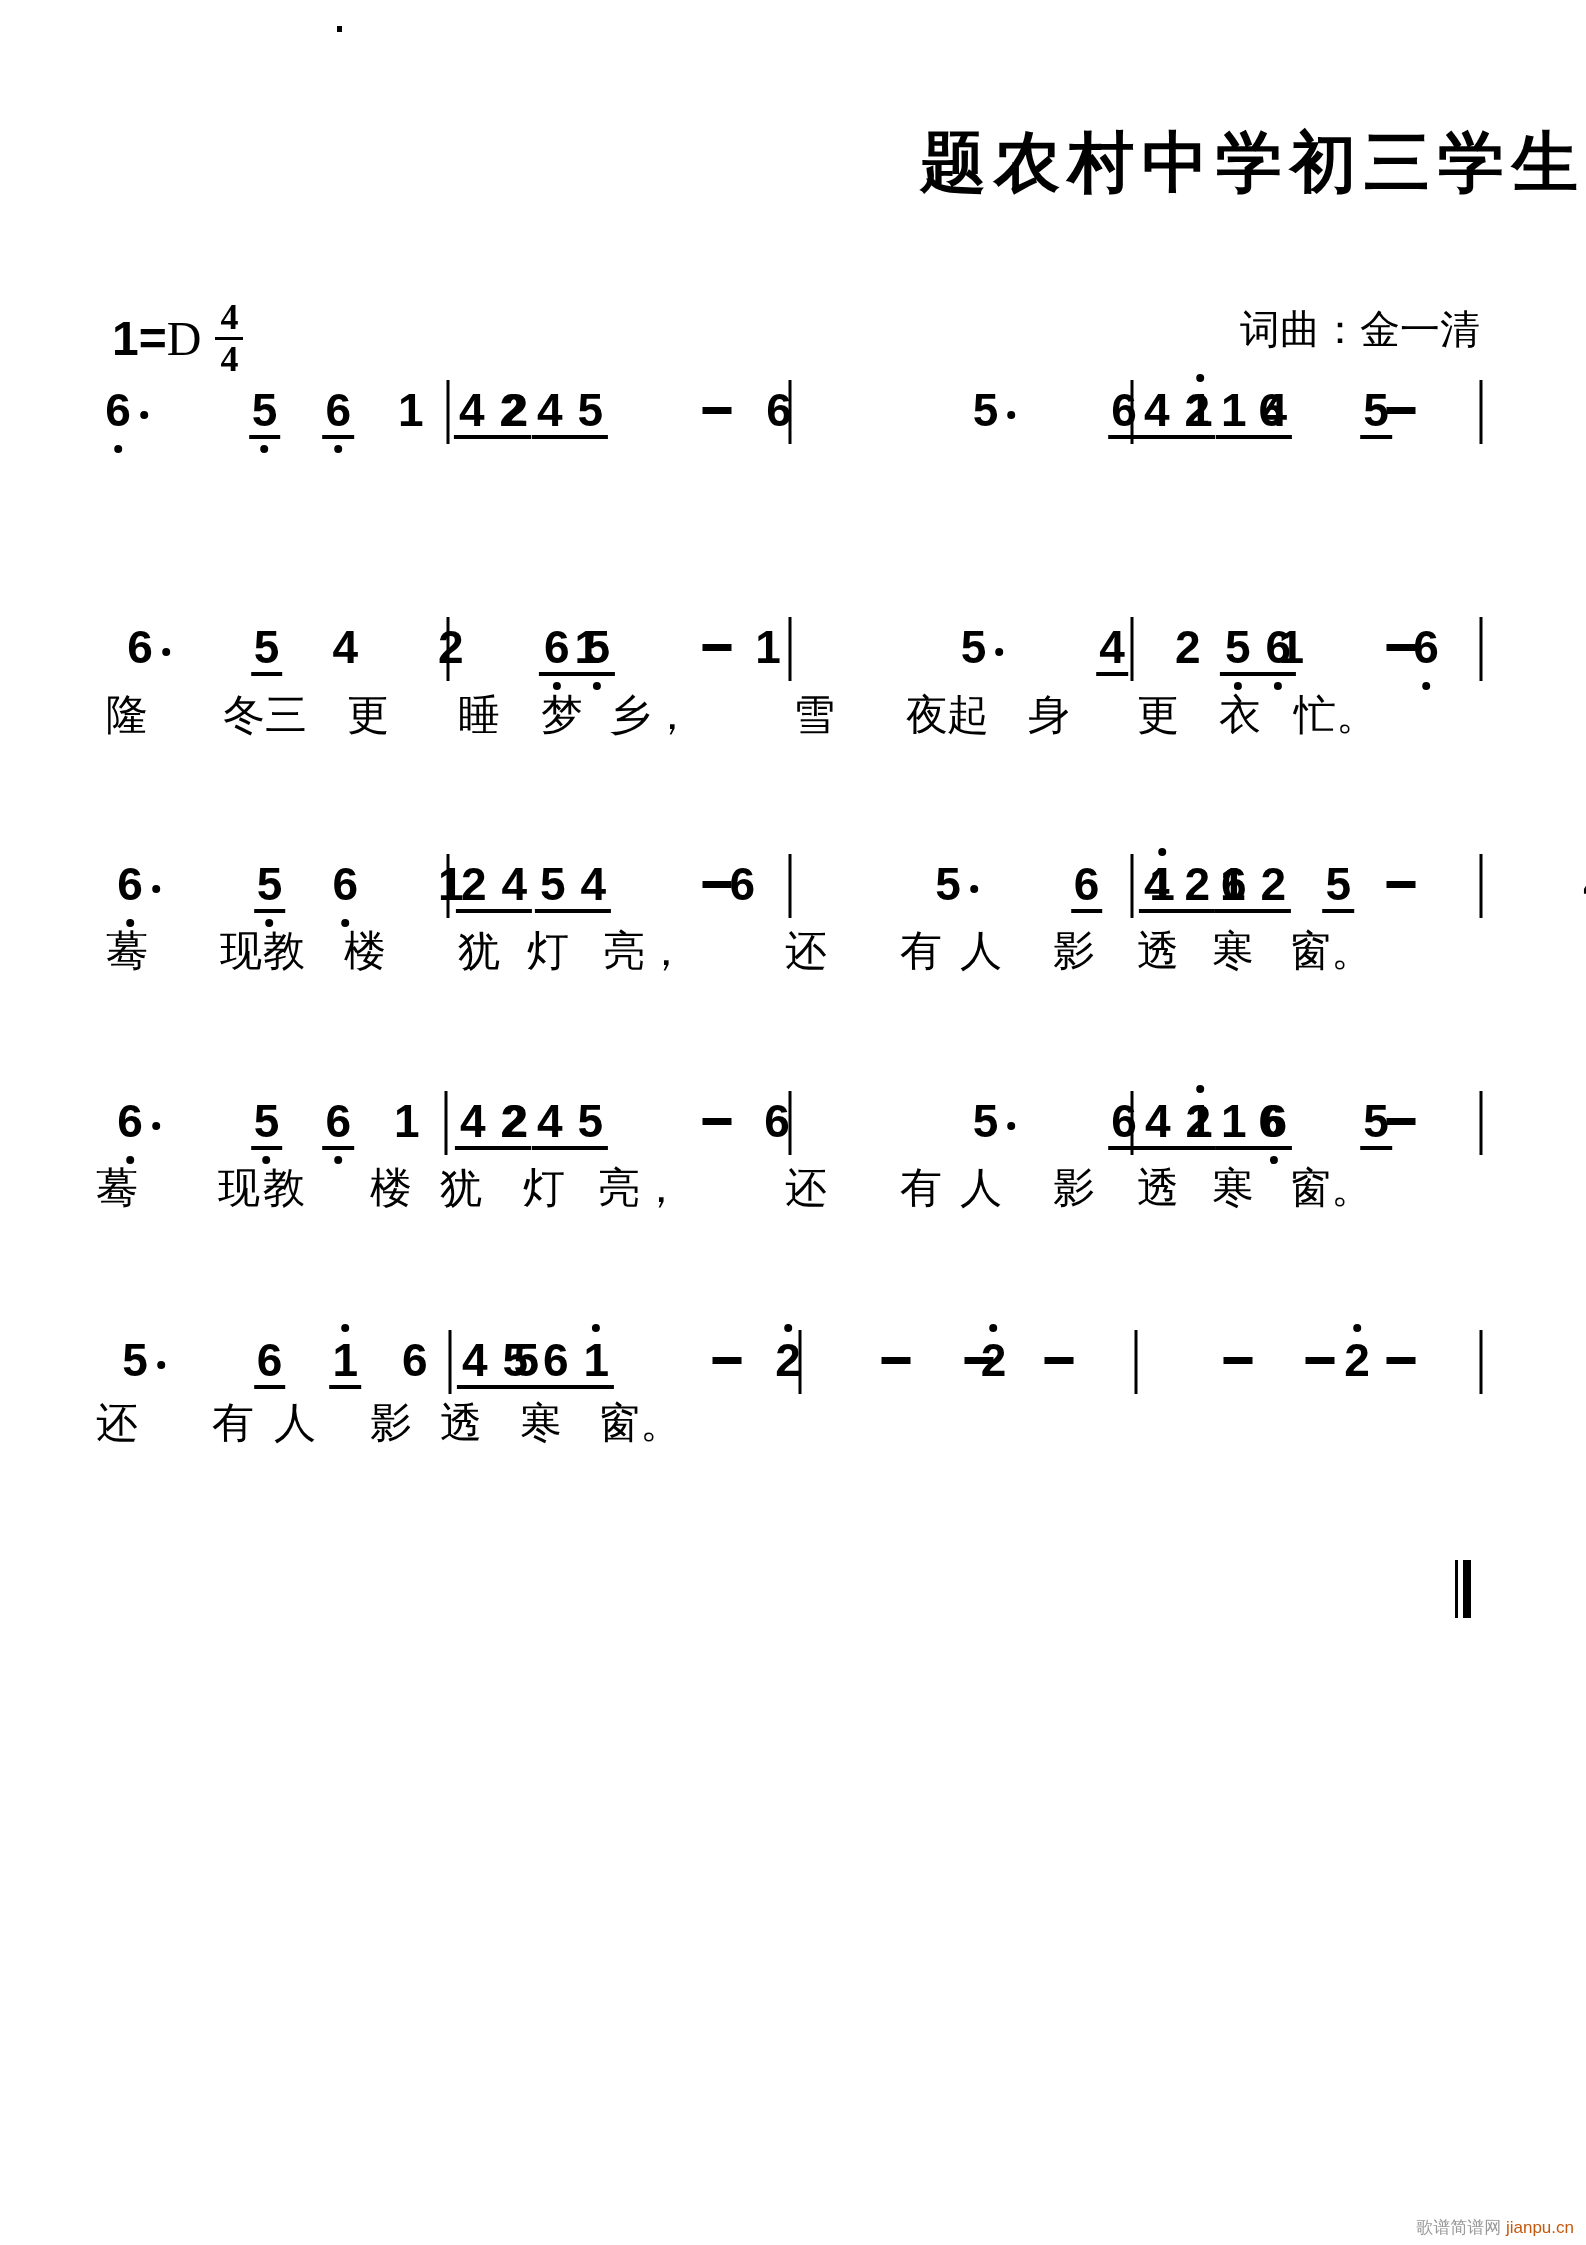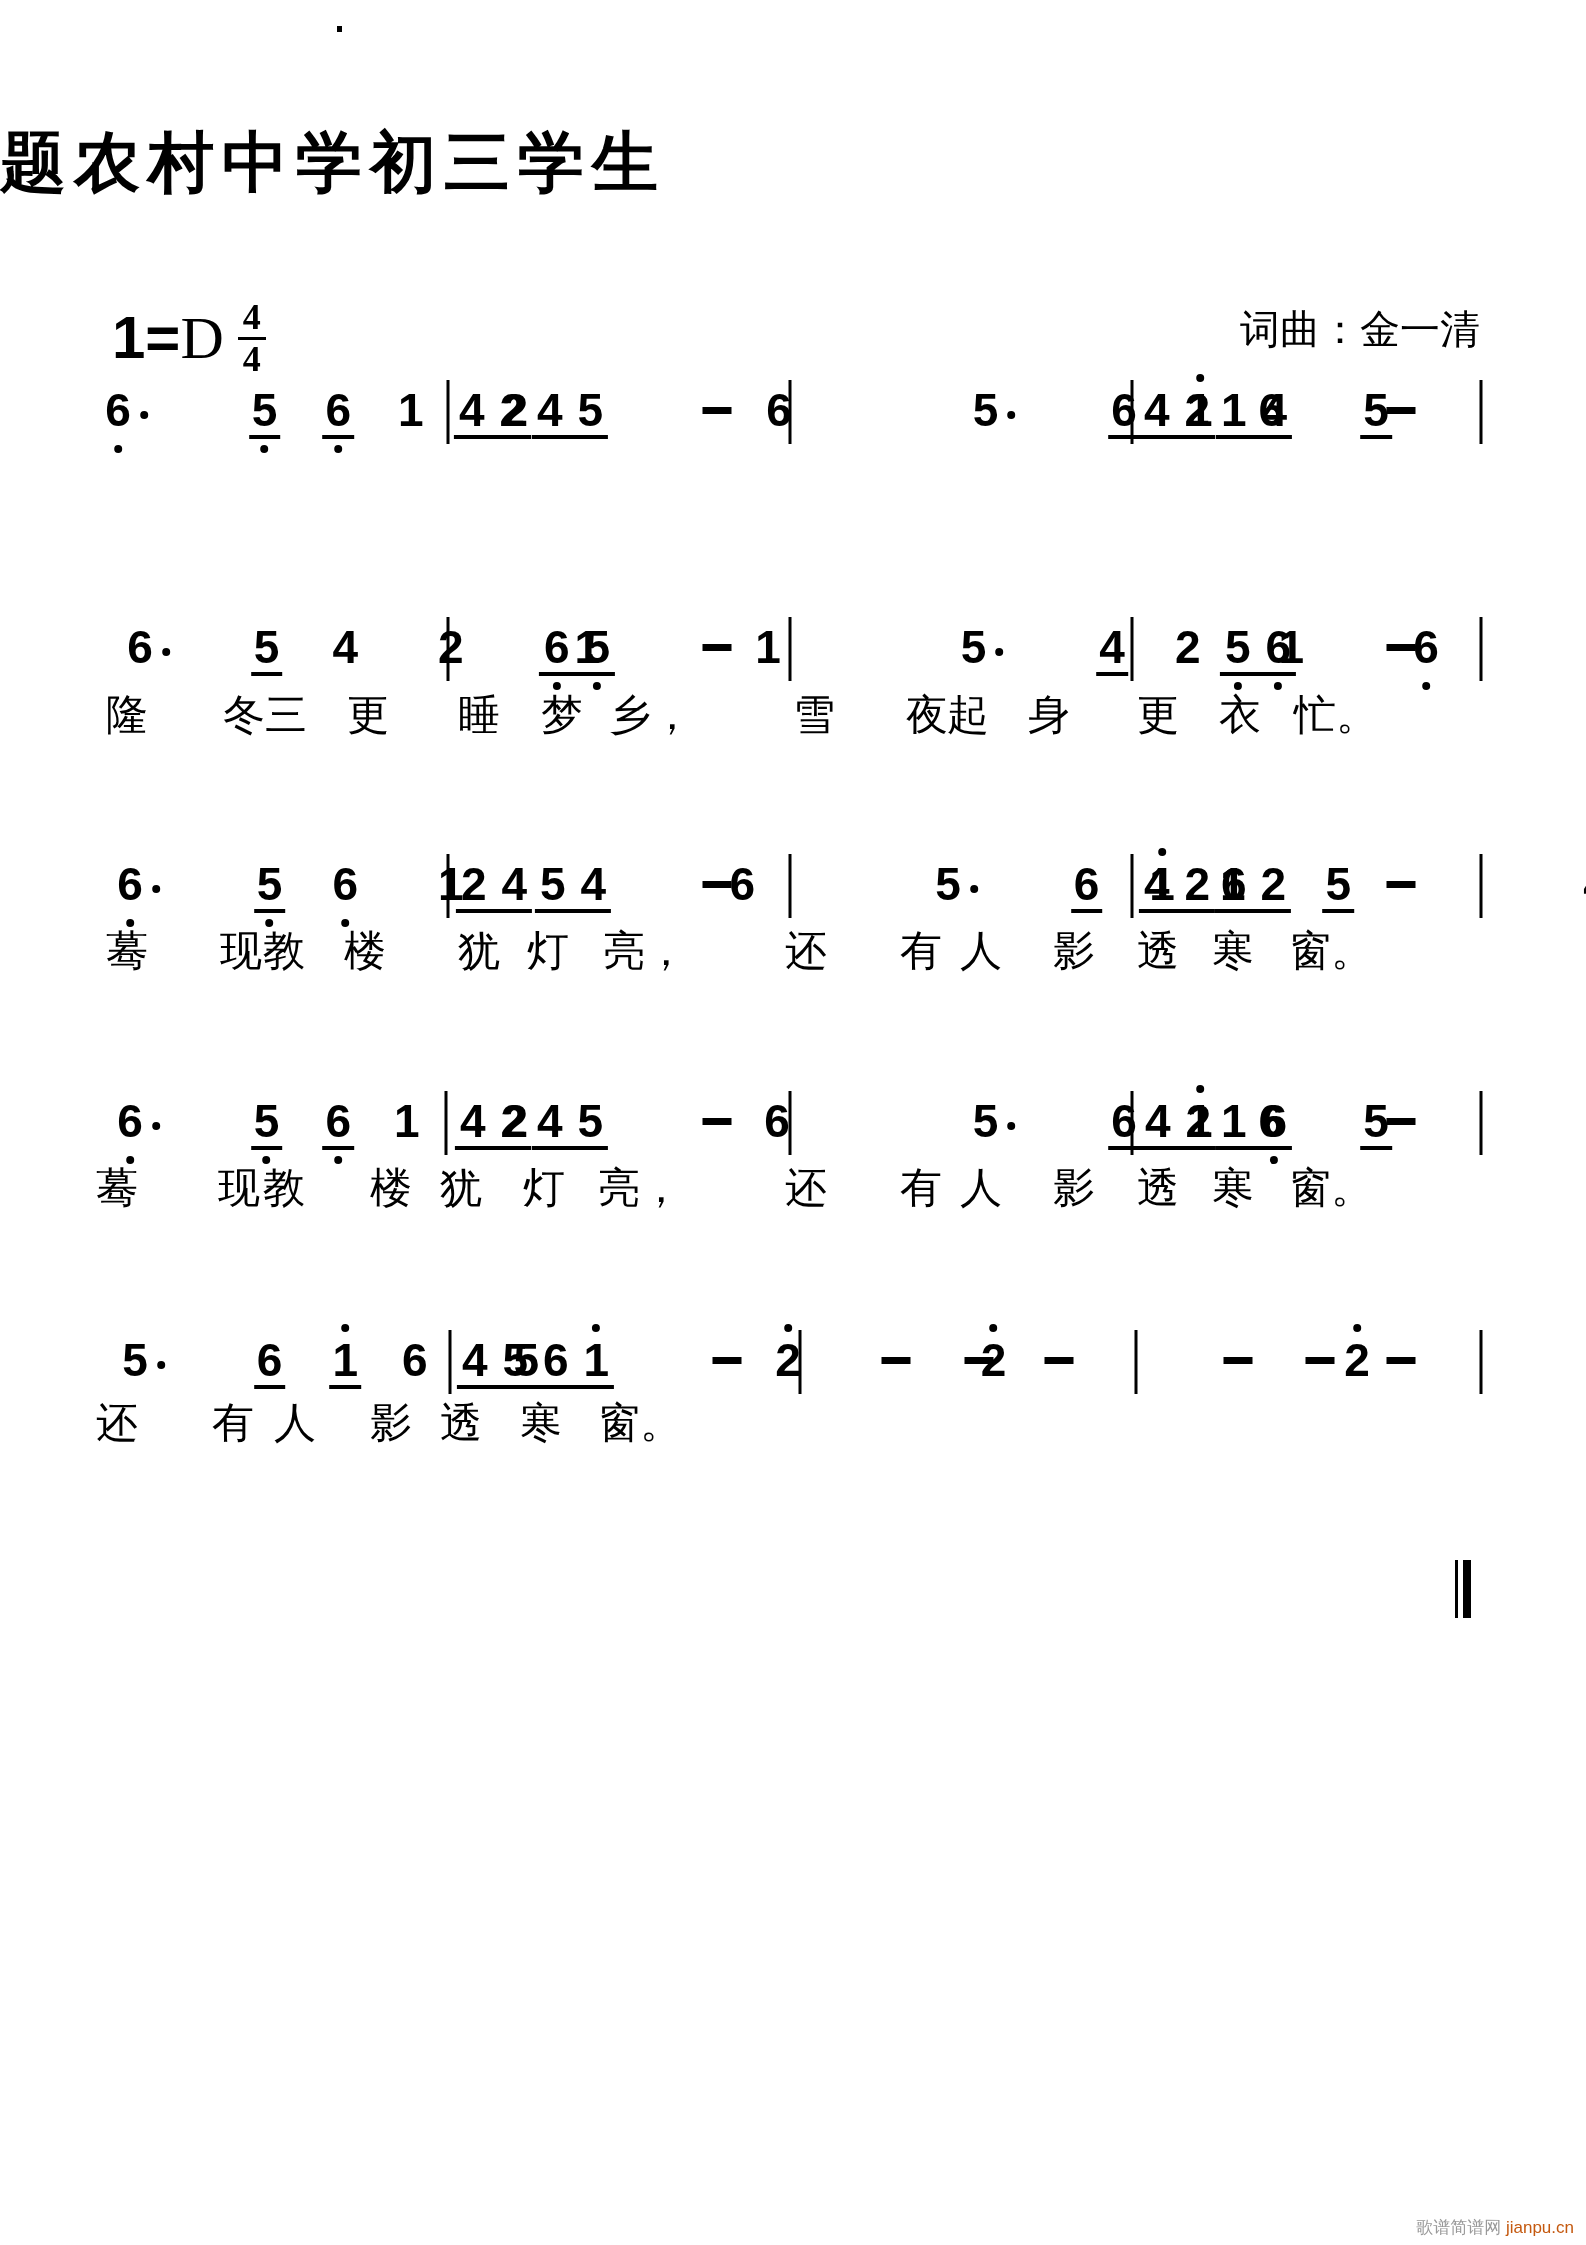--- a/index.html
+++ b/index.html
@@ -1,22 +1,22 @@
 <!DOCTYPE html>
 <html><head>
 <meta charset="utf-8">
 <style>
   html,body{margin:0;padding:0;background:#fff;}
   .page{position:relative;width:1586px;height:2245px;background:#ffffff;overflow:hidden;
         font-family:"Liberation Serif","DejaVu Serif",serif;color:#000;}
   .speck{position:absolute;width:5px;height:6px;background:#000;}
-  .title{position:absolute;top:118px;left:0;width:100%;text-align:left;
+  .title{position:absolute;top:118px;left:0;width:100%;text-align:right;
          font-size:66px;font-weight:bold;letter-spacing:8px;white-space:nowrap;}
   .keysig{position:absolute;left:112px;top:292px;height:92px;display:flex;align-items:center;gap:14px;}
-  .ks-main{font-size:60px;white-space:nowrap;}
+  .ks-main{font-size:48px;white-space:nowrap;}
   .ks-prefix{font-family:"Liberation Sans","DejaVu Sans",sans-serif;font-weight:bold;}
   .ks-key{font-family:"Liberation Serif","DejaVu Serif",serif;}
   .frac{display:inline-flex;flex-direction:column;align-items:center;line-height:1;}
   .frac-n,.frac-d{font-size:36px;font-weight:bold;line-height:0.95;}
   .frac-rule{width:28px;height:3px;background:#000;margin:2px 0;}
   .credit{position:absolute;top:302px;right:106px;font-size:40px;white-space:nowrap;}
   .score{position:absolute;left:0;top:0;width:100%;height:100%;}
   .note-row{position:absolute;left:0;width:100%;height:70px;}
   .tok{position:absolute;transform:translateX(-50%);top:0;}
   .note,.bnote{position:relative;display:inline-block;

